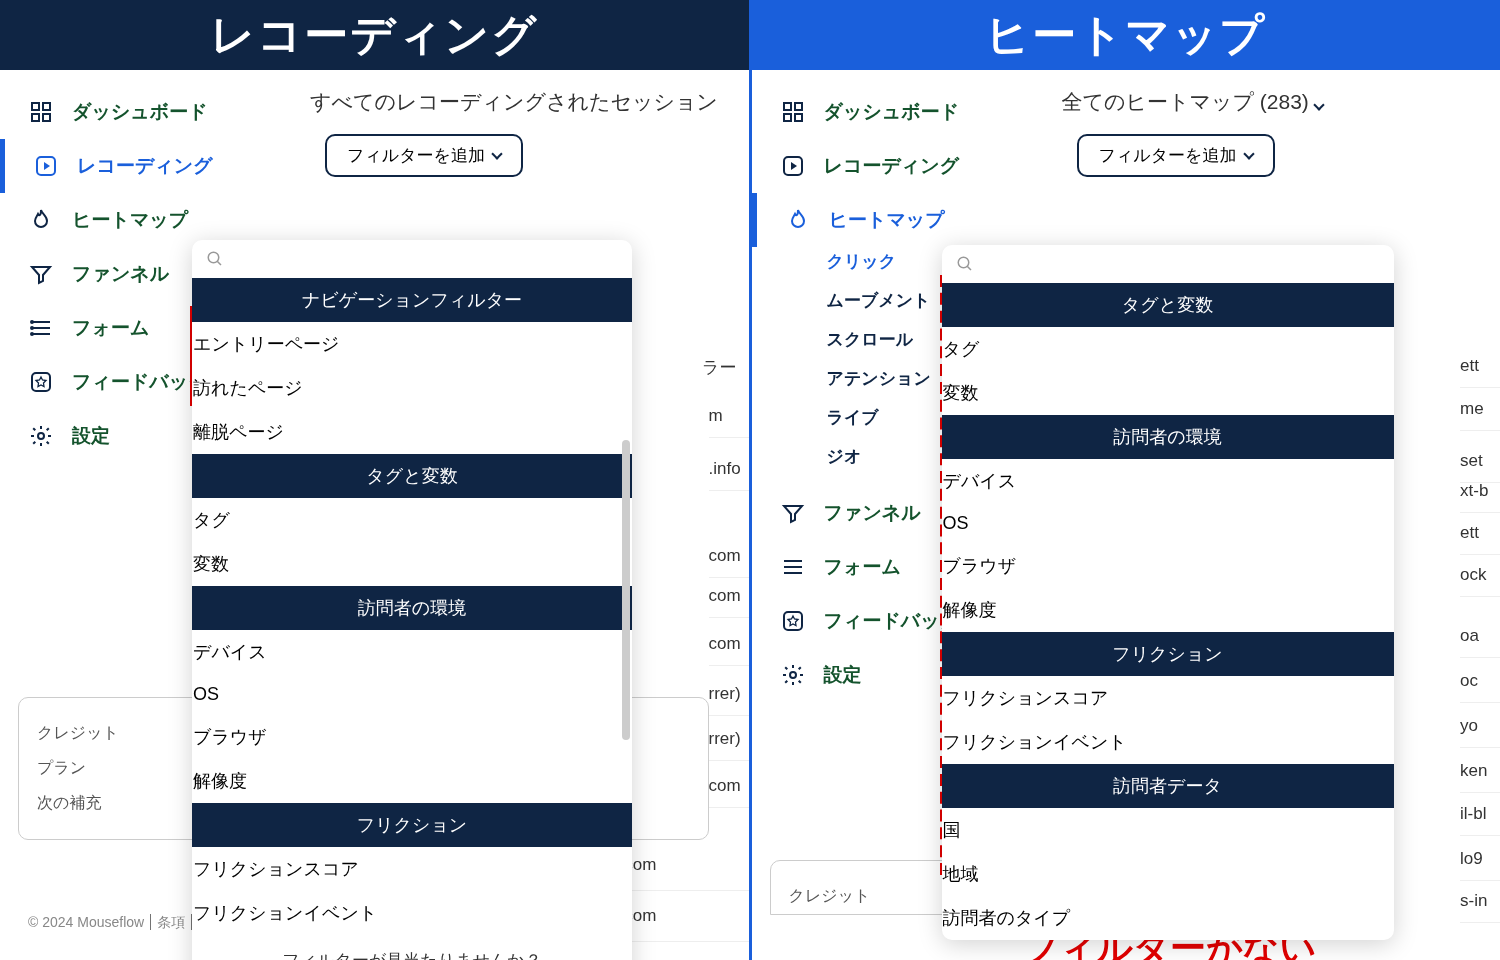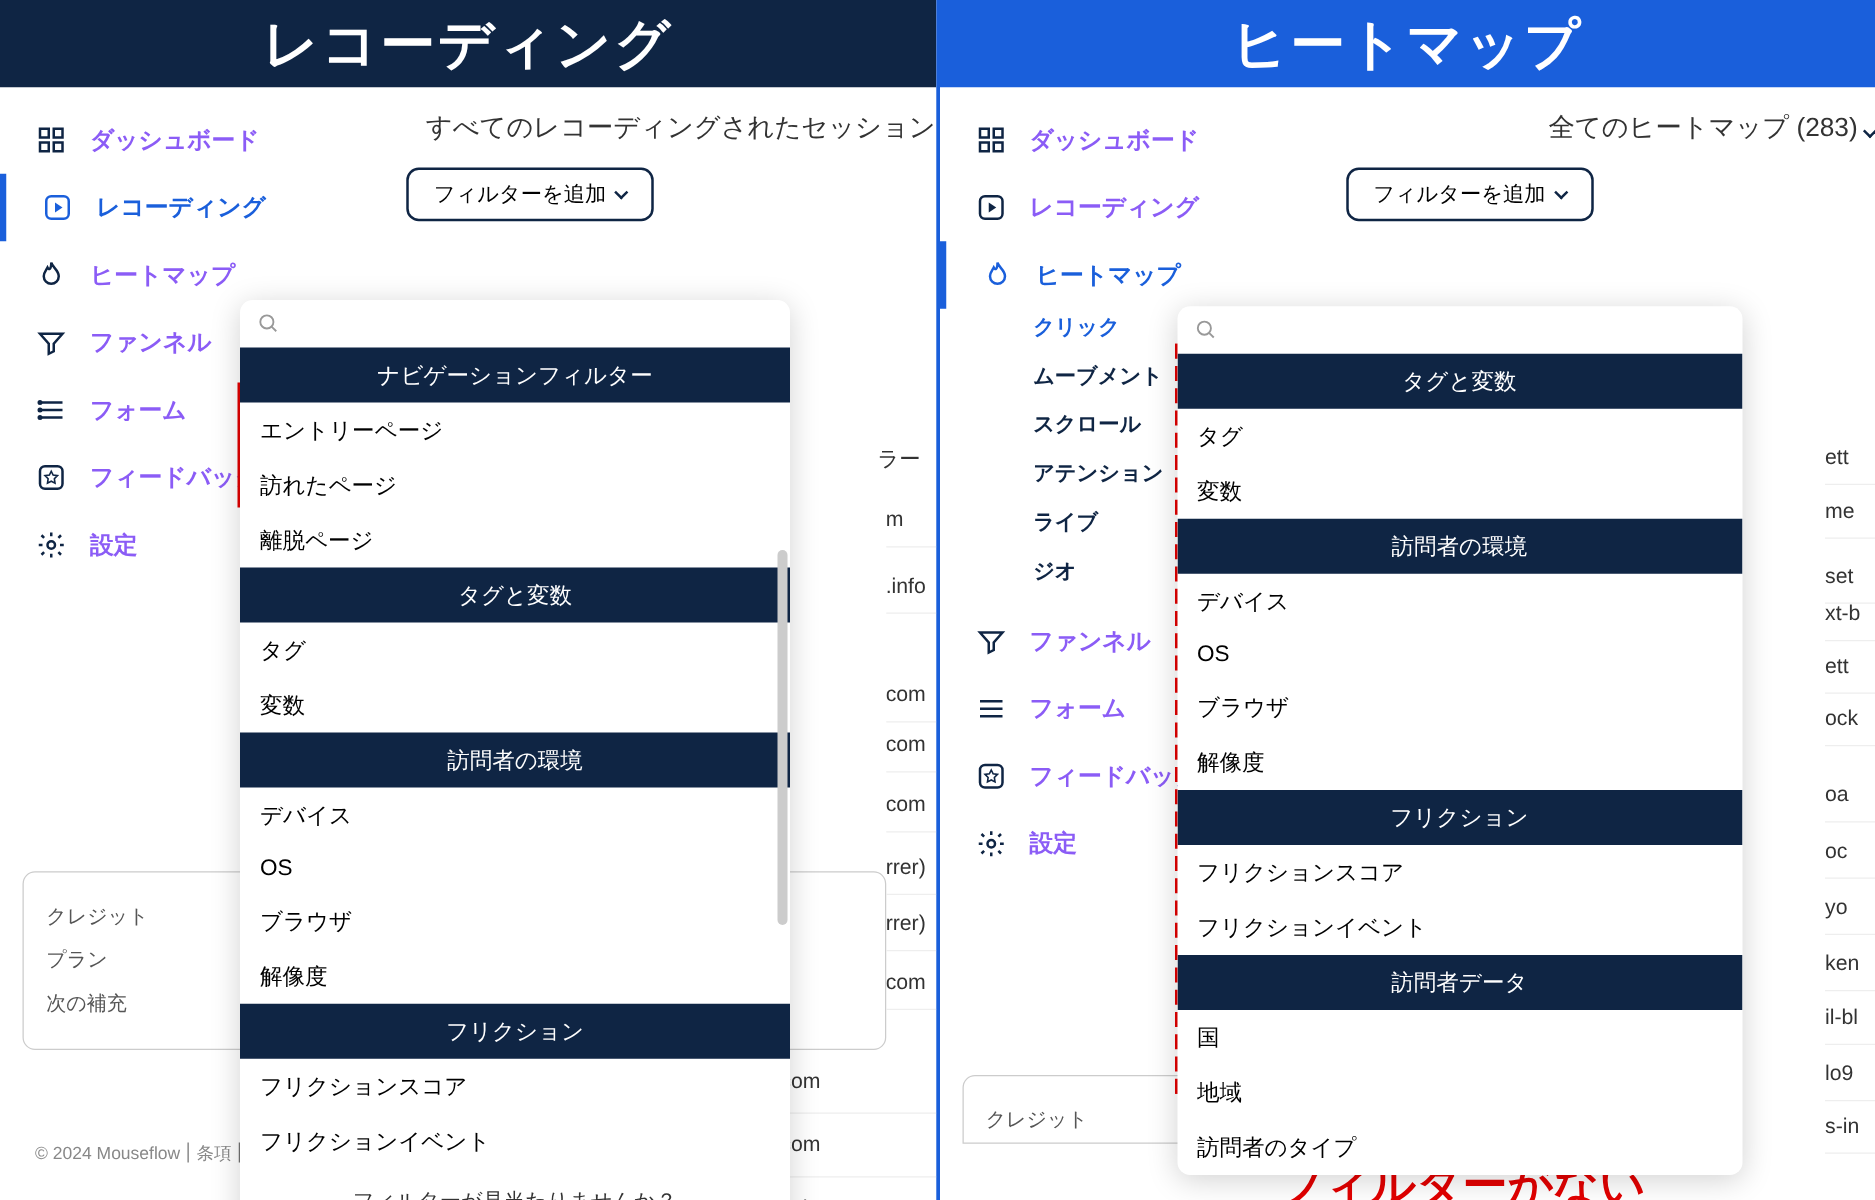--- a/index.html
+++ b/index.html
@@ -11,45 +11,45 @@
 .header.blue{background:#1a5fdb}
 .header-text{color:#fff;font-size:44px;font-weight:900;letter-spacing:2px}
 .body{background:#fff;position:relative;height:890px}
 .sidebar{width:310px;padding:15px 0;float:left}
 .nav-item{display:flex;align-items:center;padding:14px 28px;cursor:pointer;gap:18px}
 .nav-item.active{border-left:5px solid #1a5fdb;color:#1a5fdb}
 .nav-item.active .nav-label{color:#1a5fdb}
 .nav-icon{width:26px;height:26px;display:flex;align-items:center;justify-content:center}
 .nav-icon svg{stroke:#0f2544;fill:none;stroke-width:2}
 .nav-item.active .nav-icon svg{stroke:#1a5fdb}
-.nav-label{font-size:19px;font-weight:700;color:#8b5cf6}
+.nav-label{font-size:19px;font-weight:700;color:#14532d}
 .sub-items{margin-left:75px;margin-top:-5px;margin-bottom:10px}
 .sub-item{padding:8px 0;font-size:17px;font-weight:600;color:#0f2544;cursor:pointer}
 .sub-item.active{color:#1a5fdb}
 .credit-box{position:absolute;bottom:120px;left:18px;right:40px;border:1px solid #ccc;border-radius:10px;padding:18px}
 .credit-row{font-size:16px;color:#555;padding:7px 0}
 .upgrade-btn{border:1.5px solid #0f2544;border-radius:20px;padding:8px 22px;margin-top:10px;font-size:15px;cursor:pointer;display:inline-block}
 .footer{position:absolute;bottom:28px;left:22px;font-size:14px;color:#888}
 .footer span{padding:0 6px;border-left:1px solid #737373}
 .footer span:first-child{border-left:none}
 .main{margin-left:310px;padding:18px 0}
-.page-title{font-size:21px;font-weight:400;color:#333;text-align:right;margin-bottom:18px}
+.page-title{font-size:21px;font-weight:400;color:#333;text-align:left;margin-bottom:18px}
 .filter-btn{border:2px solid #0f2544;border-radius:10px;padding:8px 20px;font-size:17px;display:inline-flex;align-items:center;gap:8px;cursor:pointer;margin-left:15px}
 .chev{display:inline-block;border:solid #0f2544;border-width:0 2px 2px 0;padding:3px;transform:rotate(45deg);margin-top:-3px}
 .table-row{display:flex;align-items:center;padding:14px 0;border-bottom:1px solid #eee;font-size:17px}
 .table-row .cb{width:22px;height:22px;border:2px solid #333;border-radius:5px;margin:0 20px}
 .flag{width:16px;height:12px;background:#f5f5f5;border:1px solid #ccc;border-radius:2px;display:inline-block;position:relative;margin-right:12px}
 .flag.jp::after{content:"";position:absolute;width:6px;height:6px;background:#d00;border-radius:50%;top:2px;left:4px}
 .loc{flex:1}
 .src{width:180px;color:#333}
 .dropdown{position:absolute;background:#fff;border-radius:10px;box-shadow:0 4px 24px rgba(0,0,0,0.18);z-index:100;overflow:hidden}
 .dd-search{padding:10px 14px;display:flex;align-items:center}
 .dd-search svg{stroke:#999;fill:none;stroke-width:2}
 .dd-header{background:#0f2544;color:#fff;text-align:center;padding:10px;font-size:18px;font-weight:500}
-.dd-item{padding:10px 16px;font-size:18px;cursor:pointer}
+.dd-item{padding:10px 1px;font-size:18px;cursor:pointer}
 .dd-footer{padding:14px;text-align:center;font-size:17px;color:#333}
 .redbox{border:4px solid #e30000;position:absolute}
 .dashedbox{border:6px dashed #e30000;position:absolute}
 .callout{position:absolute;color:#e30000;font-size:36px;font-weight:900;text-align:center;line-height:1.3}
 .scrollbar{position:absolute;right:2px;top:200px;width:8px;height:300px;background:#ccc;border-radius:4px}
 .edge-text{position:absolute;right:0;font-size:17px;color:#333;padding:11px 0;border-bottom:1px solid #eee;width:40px;overflow:hidden;white-space:nowrap}
 .hdr-edge{position:absolute;right:12px;font-size:17px;color:#333;padding:11px 0}
 </style>
 </head>
 <body>

